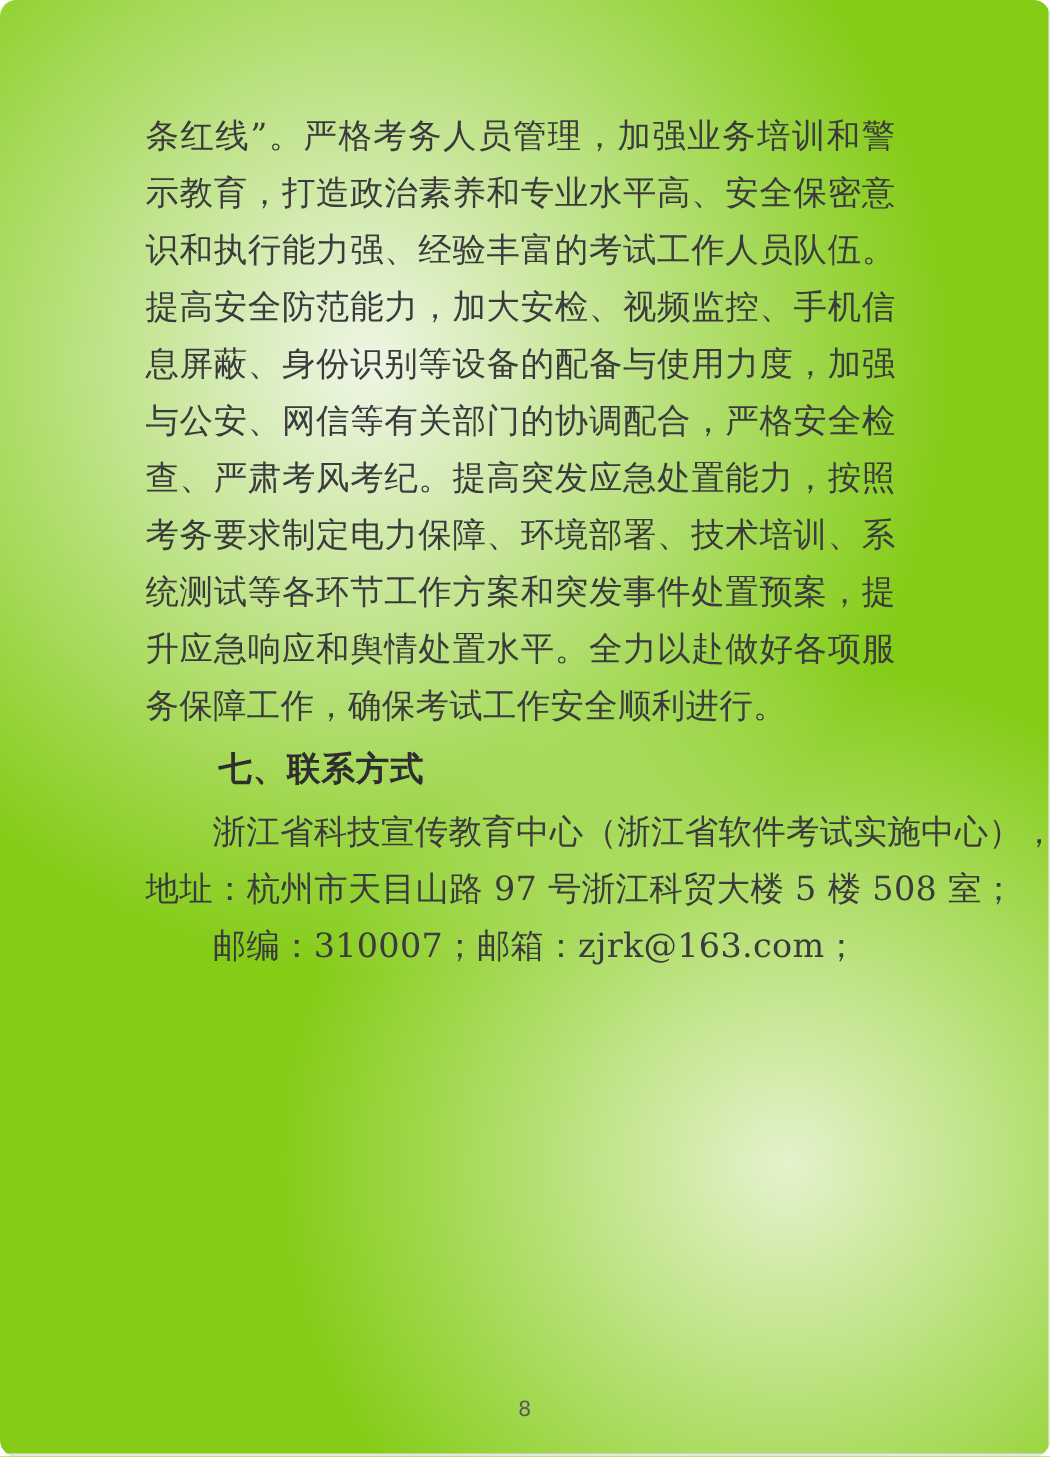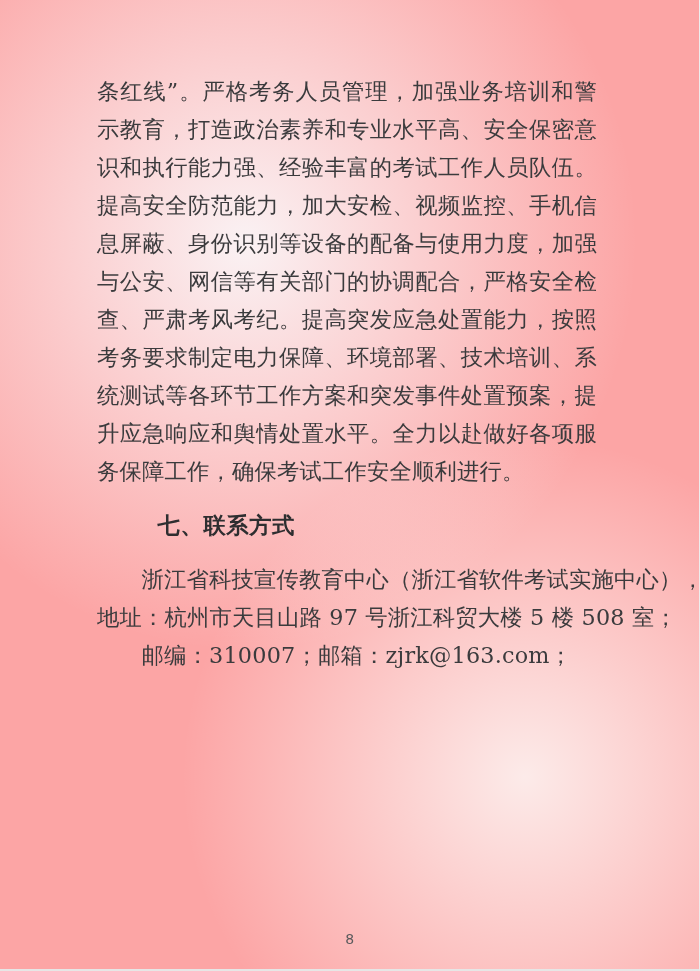--- a/index.html
+++ b/index.html
@@ -14,22 +14,23 @@
     font-family: "DejaVu Serif", "Liberation Serif", serif;
     overflow: hidden;
   }
 
   
   .page-sheet {
     position: relative;
     width: 700px;
     height: 971px;
     box-sizing: border-box;
-    background: #fca5a5;
+    background: #84cc16;
     overflow: hidden;
+    border-radius: 11px;
   }
 
   
   .page-sheet::after {
     content: "";
     position: absolute;
     left: 0;
     top: 0;
     right: 0;
     bottom: 0;
@@ -65,21 +66,21 @@
     text-justify: inter-character;
     letter-spacing: 0.2px;
     -webkit-font-smoothing: antialiased;
   }
 
   .para.indent {
     text-indent: 2em;
   }
 
   .section-heading {
-    margin: 16px;
+    margin: 4px;
     font-size: 22.3px;
     line-height: 38px;
     font-weight: bold;
     color: #2e2e30;
     text-indent: 2em;
     letter-spacing: 0.6px;
     font-family: "DejaVu Sans", "Liberation Sans", sans-serif;
   }
 
   

